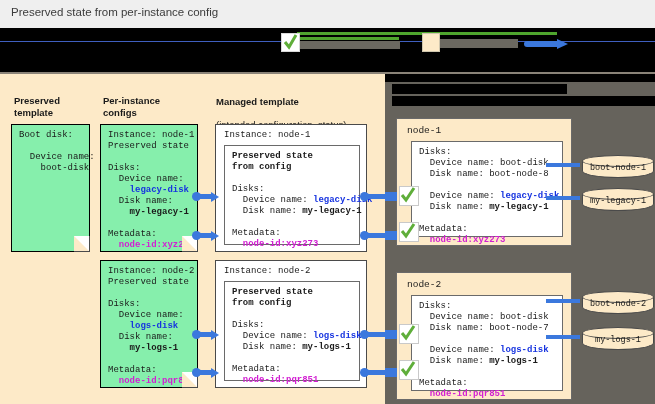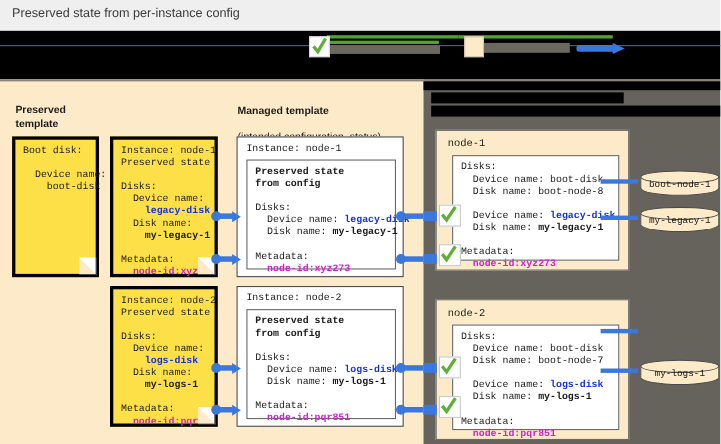--- a/index.html
+++ b/index.html
@@ -95,21 +95,21 @@
 
   
   .col-head{
     position:absolute;font-size:9.5px;font-weight:bold;color:#1a1a1a;
     line-height:11.5px;white-space:pre-line;
   }
   .col-head .reg{font-weight:normal;}
 
   
   .note{
-    position:absolute;background:#fde047;border:3px solid #000000;
+    position:absolute;background:#86efac;border:1px solid #000000;
     box-sizing:border-box;
   }
   .note .fold{
     position:absolute;right:-1px;bottom:-1px;width:15px;height:15px;
     background:linear-gradient(45deg,#b9b9b9 0%,#b9b9b9 48%,#ffffff 50%,#ffffff 100%);
     border-right:1px solid #4a4a4a;border-bottom:1px solid #4a4a4a;
   }
   .note .fold:after{
     content:"";position:absolute;left:0;bottom:0;width:0;height:0;
     border-left:15px solid #fdeac8;border-top:15px solid transparent;
@@ -213,20 +213,22 @@
 
   <div class="left-panel"></div>
 
   <div class="right-panel"></div>
   <div class="right-black-top"></div>
   <div class="right-redact-1"></div>
   <div class="right-redact-2"></div>
 
   <div class="col-head" style="left:14px;top:95px;">Preserved
 template</div>
+  <div class="col-head" style="left:103px;top:95px;">Per-instance
+configs</div>
   <div class="col-head" style="left:216px;top:84px;">
     <div>Managed template</div>
     <div class="reg">(intended configuration, status)</div>
     <div>autogenerated</div>
   </div>
 
   <div class="note" style="left:11px;top:124px;width:79px;height:128px;">
     <div class="note-body"><span>Boot disk:</span>
 <span> </span>
 <span>  Device name:</span>
@@ -327,20 +329,25 @@
   <div class="cyl" style="left:582px;top:155px;">
     <div class="body"></div>
       <div class="top"></div>
     <div class="label">boot-node-1</div>
   </div>
   <div class="cyl" style="left:582px;top:188px;">
     <div class="body"></div>
       <div class="top"></div>
     <div class="label">my-legacy-1</div>
   </div>
+  <div class="cyl" style="left:582px;top:291px;">
+    <div class="body"></div>
+      <div class="top"></div>
+    <div class="label">boot-node-2</div>
+  </div>
   <div class="cyl" style="left:582px;top:327px;">
     <div class="body"></div>
       <div class="top"></div>
     <div class="label">my-logs-1</div>
   </div>
 
   <div class="dot" style="left:192px;top:192px;"></div>
   <div class="conn" style="left:199px;top:194px;width:14px;"></div>
   <div class="arrowhead" style="left:211px;top:192px;"></div>
 

